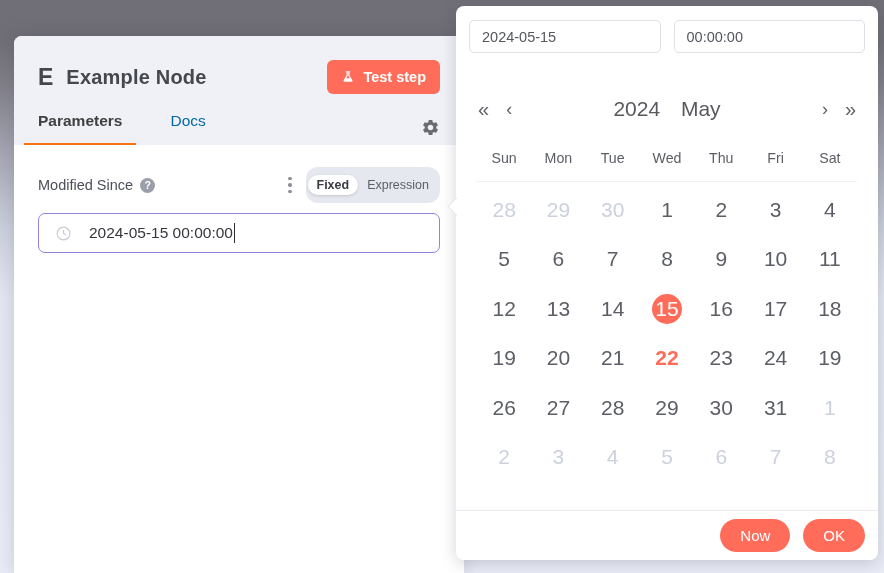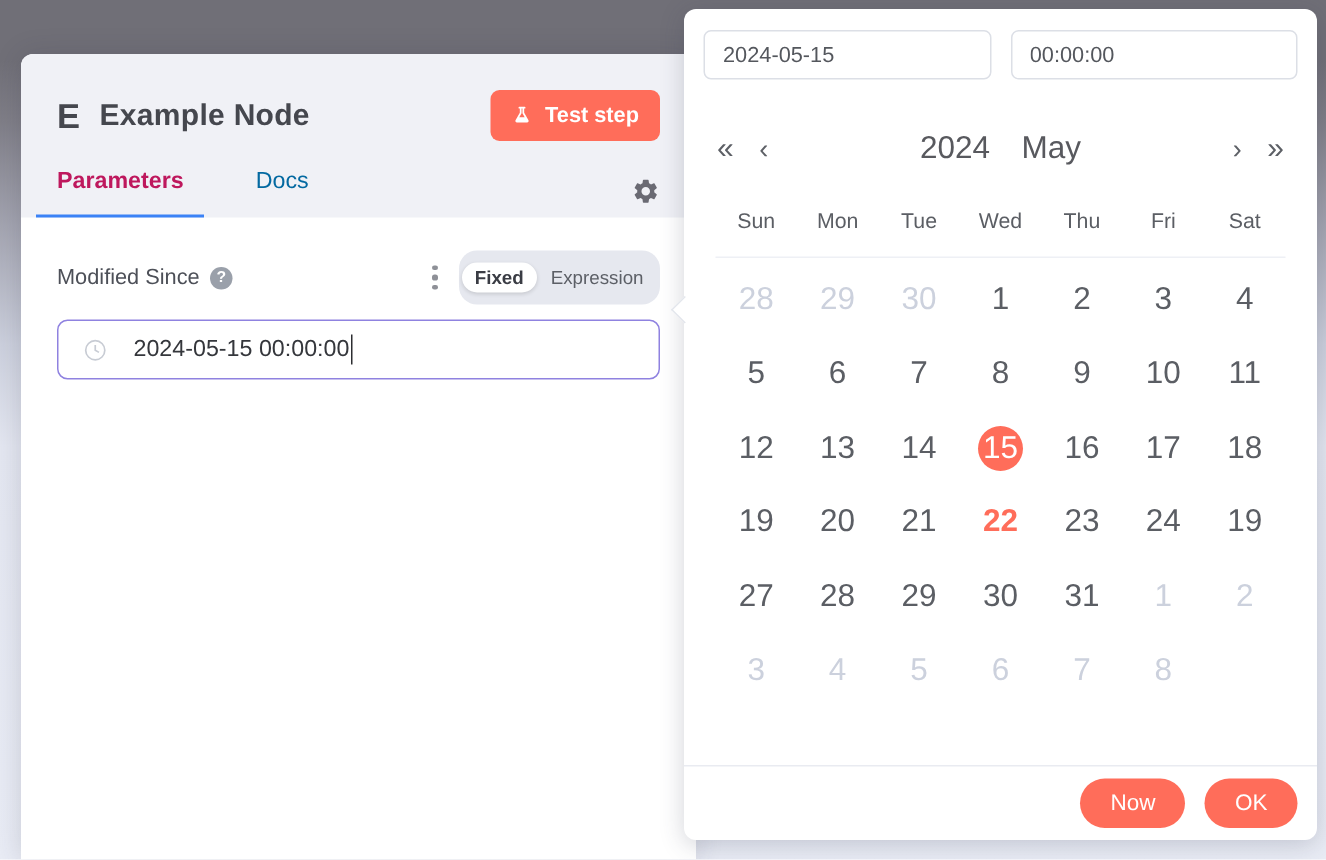--- a/index.html
+++ b/index.html
@@ -15,21 +15,21 @@
   .title-left { display:flex; align-items:center; }
   .node-icon { font-size:23px; font-weight:700; color:#45474e; }
   .node-title { font-size:20px; font-weight:600; color:#45474e; margin-left:13px; letter-spacing:.2px; }
   .test-btn { display:flex; align-items:center; gap:8px; background:#ff6d5a; color:#fff; border:none;
               border-radius:6px; height:34px; padding:0 14px; font-size:14.5px; font-weight:600;
               font-family:inherit; cursor:pointer; }
   .test-btn svg { width:14px; height:14px; fill:#fff; }
   .tabs-row { display:flex; align-items:flex-end; justify-content:space-between; margin-top:18px; }
   .tabs { display:flex; gap:20px; margin-left:-14px; }
   .tab { font-size:15.5px; padding:0 14px 13px; color:#0369a1; font-weight:500; cursor:pointer; }
-  .tab.active { color:#be185d; font-weight:600; border-bottom:2px solid #3b82f6; }
+  .tab.active { color:#404040; font-weight:600; border-bottom:2px solid #f97316; }
   .gear { margin-bottom:8px; cursor:pointer; line-height:0; }
   .gear svg { width:19px; height:19px; fill:#6a6a73; }
 
   .panel-body { padding:22px 24px; }
   .field-head { display:flex; align-items:center; justify-content:space-between; }
   .field-label-wrap { display:flex; align-items:center; gap:7px; }
   .field-label { font-size:14.5px; color:#4d5058; }
   .help-icon { width:15px; height:15px; border-radius:50%; background:#9aa0aa; color:#fff;
                font-size:10.5px; font-weight:700; display:flex; align-items:center; justify-content:center; cursor:pointer; }
   .field-controls { display:flex; align-items:center; gap:12px; }
@@ -44,21 +44,21 @@
   .dt-input svg { width:17px; height:17px; stroke:#c8ccd4; fill:none; stroke-width:1.6; margin-left:4px; }
   .dt-value { font-size:15.5px; color:#35373c; margin-left:17px; }
   .caret { display:inline-block; width:1.5px; height:20px; background:#2c2d31; margin-left:1px; }
 
   
   .picker { position:absolute; left:456px; top:6px; width:422px; height:554px; background:#fff;
             border-radius:8px; box-shadow:0 3px 16px rgba(55,58,80,.22); z-index:2;
             display:flex; flex-direction:column; }
   .picker-arrow { position:absolute; left:-6.5px; top:194px; width:13px; height:13px; background:#fff;
                   transform:rotate(45deg); border-left:1px solid #e3e6ec; border-bottom:1px solid #e3e6ec; }
-  .picker-inputs { margin:14px 13px 0; display:flex; gap:13px; }
+  .picker-inputs { margin:14px 13px 10px; display:flex; gap:13px; }
   .picker-inputs input { flex:1; height:33px; border:1px solid #dcdfe6; border-radius:5px;
                          padding:0 12px; font-size:14.5px; color:#54575d; font-family:inherit; outline:none; min-width:0; }
   .picker-nav { margin:30px 22px 0; display:flex; align-items:center; position:relative; height:32px; }
   .nav-btn { color:#5d6066; cursor:pointer; line-height:1; }
   .nav-btn.dbl { font-size:20px; }
   .nav-btn.sgl { font-size:18px; }
   .nav-left { display:flex; align-items:center; gap:17px; }
   .nav-right { display:flex; align-items:center; gap:17px; margin-left:auto; }
   .nav-center { position:absolute; left:0; right:0; text-align:center; font-size:21px; color:#58595e; pointer-events:none; }
   .nav-center span { pointer-events:auto; cursor:pointer; }
@@ -249,20 +249,23 @@
       <div class="cal-cell">
         <span class="day cur">23</span>
       </div>
       <div class="cal-cell">
         <span class="day cur">24</span>
       </div>
       <div class="cal-cell">
         <span class="day cur">19</span>
       </div>
       <div class="cal-cell">
+        <span class="day cur">26</span>
+      </div>
+      <div class="cal-cell">
         <span class="day cur">27</span>
       </div>
       <div class="cal-cell">
         <span class="day cur">28</span>
       </div>
       <div class="cal-cell">
         <span class="day cur">29</span>
       </div>
       <div class="cal-cell">
         <span class="day cur">30</span>

